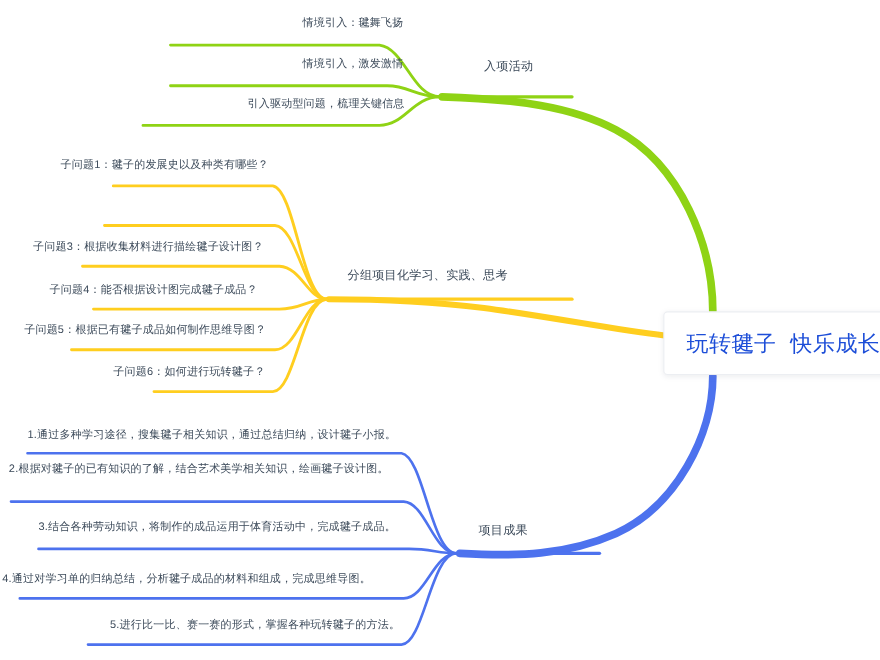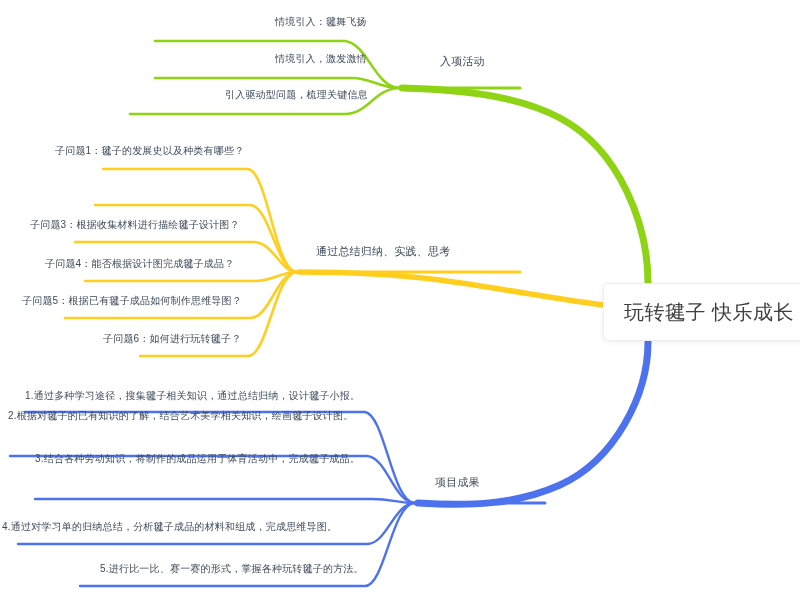--- a/index.html
+++ b/index.html
@@ -56,24 +56,25 @@
     border: 1px solid #eceef2;
     border-radius: 4px;
     box-shadow: 0 1px 5px rgba(120,130,150,0.13);
     box-sizing: border-box;
     display: flex;
     align-items: center;
     z-index: 5;
   }
   .center-node .center-text {
     font-size: 20px;
-    color: #404040;
+    color: #1d4ed8;
     padding-left: 20px;
     white-space: nowrap;
     letter-spacing: 0.5px;
+    font-family: Liberation Mono, monospace;
   }
   .topic-green { color: #3c4a5a; }
   .topic-yellow { color: #3c4a5a; }
   .topic-blue { color: #3c4a5a; }
 </style>
 </head>
 <body>
 
 <div id="mindmap">
 
@@ -119,38 +120,38 @@
   </div>
 
   <div class="node branch-label topic-green" style="left:440px; top:55px;">入项活动</div>
 
   <div class="node leaf" style="left:275px; top:16px;">情境引入：毽舞飞扬</div>
 
   <div class="node leaf" style="left:275px; top:53px;">情境引入，激发激情</div>
 
   <div class="node leaf" style="left:225px; top:89px;">引入驱动型问题，梳理关键信息</div>
 
-  <div class="node branch-label topic-yellow" style="left:316px; top:245px;">通过总结归纳、实践、思考</div>
+  <div class="node branch-label topic-yellow" style="left:316px; top:245px;">分组项目化学习、实践、思考</div>
 
   <div class="node leaf" style="left:55px; top:145px;">子问题1：毽子的发展史以及种类有哪些？</div>
 
 
   <div class="node leaf" style="left:30px; top:219px;">子问题3：根据收集材料进行描绘毽子设计图？</div>
 
   <div class="node leaf" style="left:45px; top:258px;">子问题4：能否根据设计图完成毽子成品？</div>
 
   <div class="node leaf" style="left:22px; top:295px;">子问题5：根据已有毽子成品如何制作思维导图？</div>
 
   <div class="node leaf" style="left:103px; top:333px;">子问题6：如何进行玩转毽子？</div>
 
   <div class="node branch-label topic-blue" style="left:435px; top:476px;">项目成果</div>
 
   <div class="node leaf" style="left:25px; top:390px;">1.通过多种学习途径，搜集毽子相关知识，通过总结归纳，设计毽子小报。</div>
 
-  <div class="node leaf" style="left:8px; top:410px;">2.根据对毽子的已有知识的了解，结合艺术美学相关知识，绘画毽子设计图。</div>
+  <div class="node leaf" style="left:8px; top:421px;">2.根据对毽子的已有知识的了解，结合艺术美学相关知识，绘画毽子设计图。</div>
 
-  <div class="node leaf" style="left:35px; top:453px;">3.结合各种劳动知识，将制作的成品运用于体育活动中，完成毽子成品。</div>
+  <div class="node leaf" style="left:35px; top:474px;">3.结合各种劳动知识，将制作的成品运用于体育活动中，完成毽子成品。</div>
 
   <div class="node leaf" style="left:2px; top:521px;text-align:center;">4.通过对学习单的归纳总结，分析毽子成品的材料和组成，完成思维导图。</div>
 
   <div class="node leaf" style="left:100px; top:563px;">5.进行比一比、赛一赛的形式，掌握各种玩转毽子的方法。</div>
 
 </div>
 
 </body></html>

